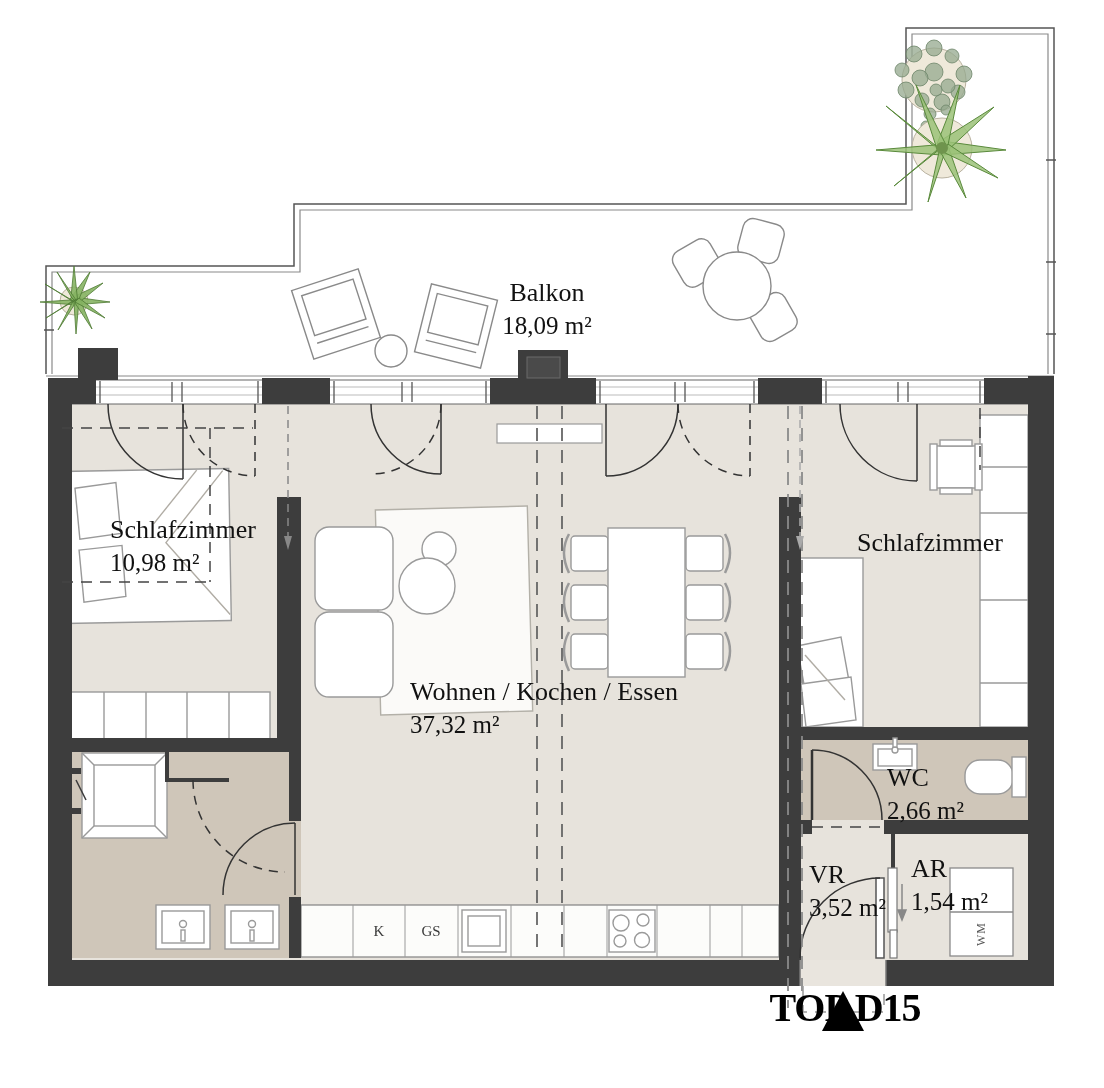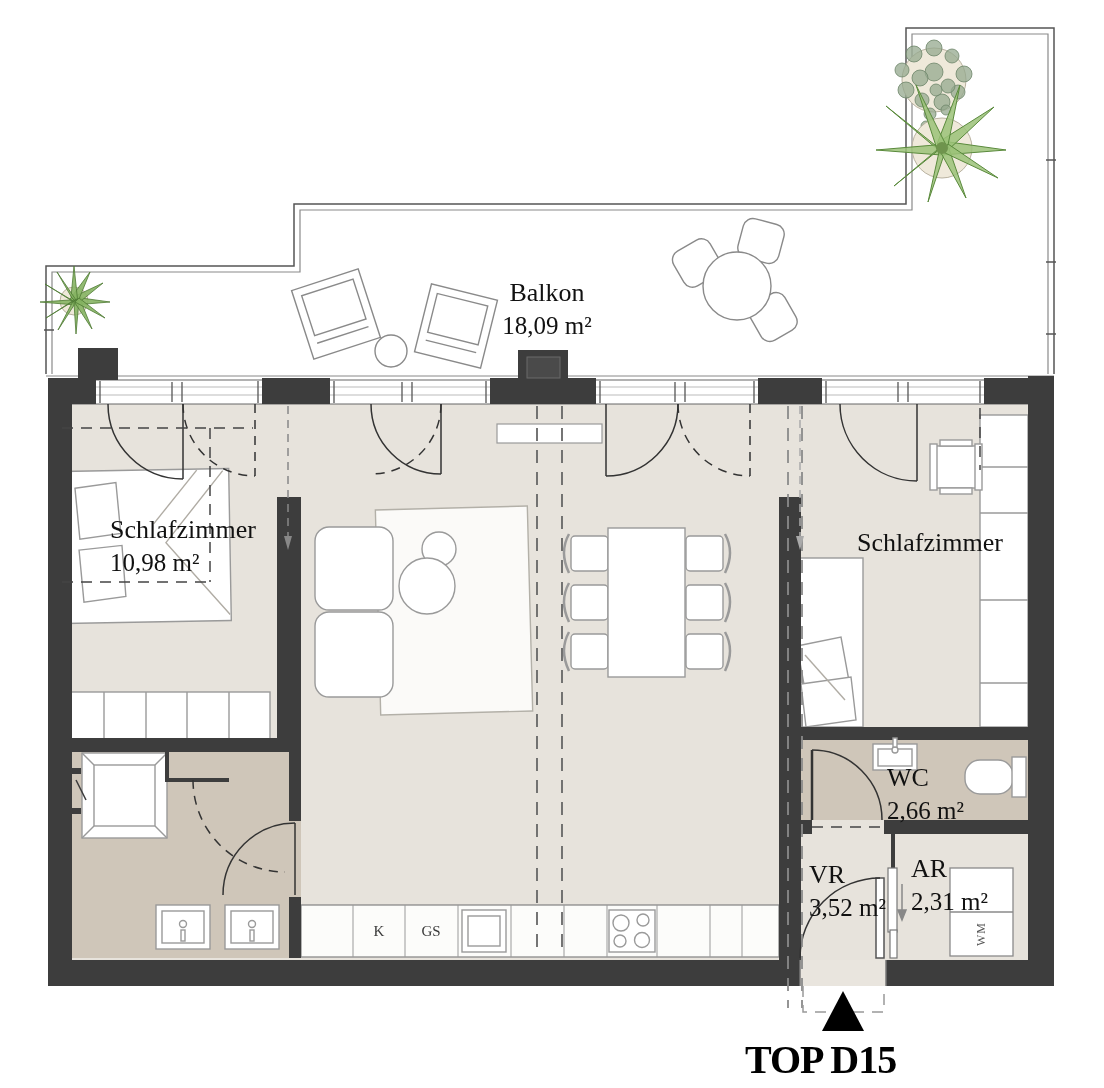--- a/index.html
+++ b/index.html
@@ -357,34 +357,38 @@
 </svg>
 
   <div class="room-label center" style="left:447px;top:276px;width:200px">
     <div>Balkon</div>
     <div class="area">18,09 m²</div>
   </div>
   <div class="room-label" style="left:110px;top:513px">
     <div>Schlafzimmer</div>
     <div class="area">10,98 m²</div>
   </div>
+  <div class="room-label" style="left:410px;top:675px">
+    <div>Wohnen / Kochen / Essen</div>
+    <div class="area">37,32 m²</div>
+  </div>
   <div class="room-label" style="left:857px;top:526px">
     <div>Schlafzimmer</div>
   </div>
   <div class="room-label" style="left:887px;top:761px">
     <div>WC</div>
     <div class="area">2,66 m²</div>
   </div>
   <div class="room-label" style="left:809px;top:858px">
     <div>VR</div>
     <div class="area">3,52 m²</div>
   </div>
   <div class="room-label" style="left:911px;top:852px">
     <div>AR</div>
-    <div class="area">2,31 m²</div>
+    <div class="area">1,54 m²</div>
   </div>
 
   <div class="small-label" style="left:379px;top:931px">K</div>
   <div class="small-label" style="left:431px;top:931px">GS</div>
   <div class="wm-label" style="left:981px;top:934px">WM</div>
 
-  <div class="unit-label center" style="left:745px;top:1036px;width:200px;text-align:left">TOP D15</div>
+  <div class="unit-label center" style="left:745px;top:984px;width:200px;text-align:center">TOP D15</div>
 </div>
 
 </body></html>

